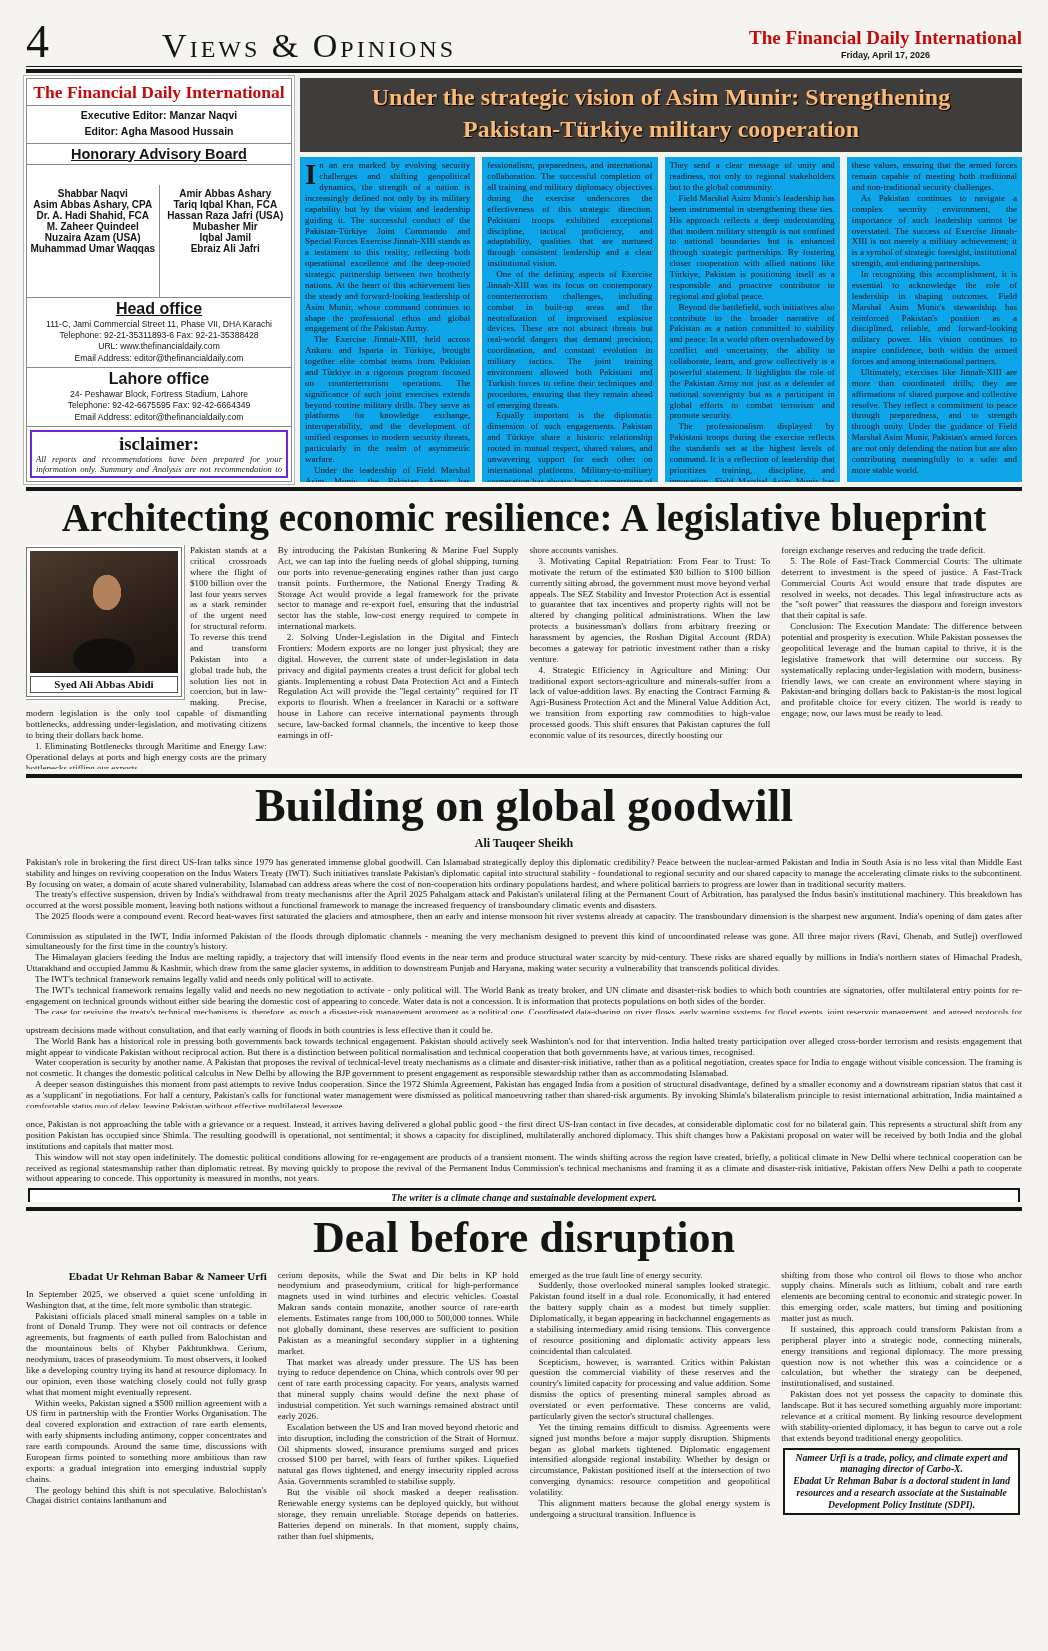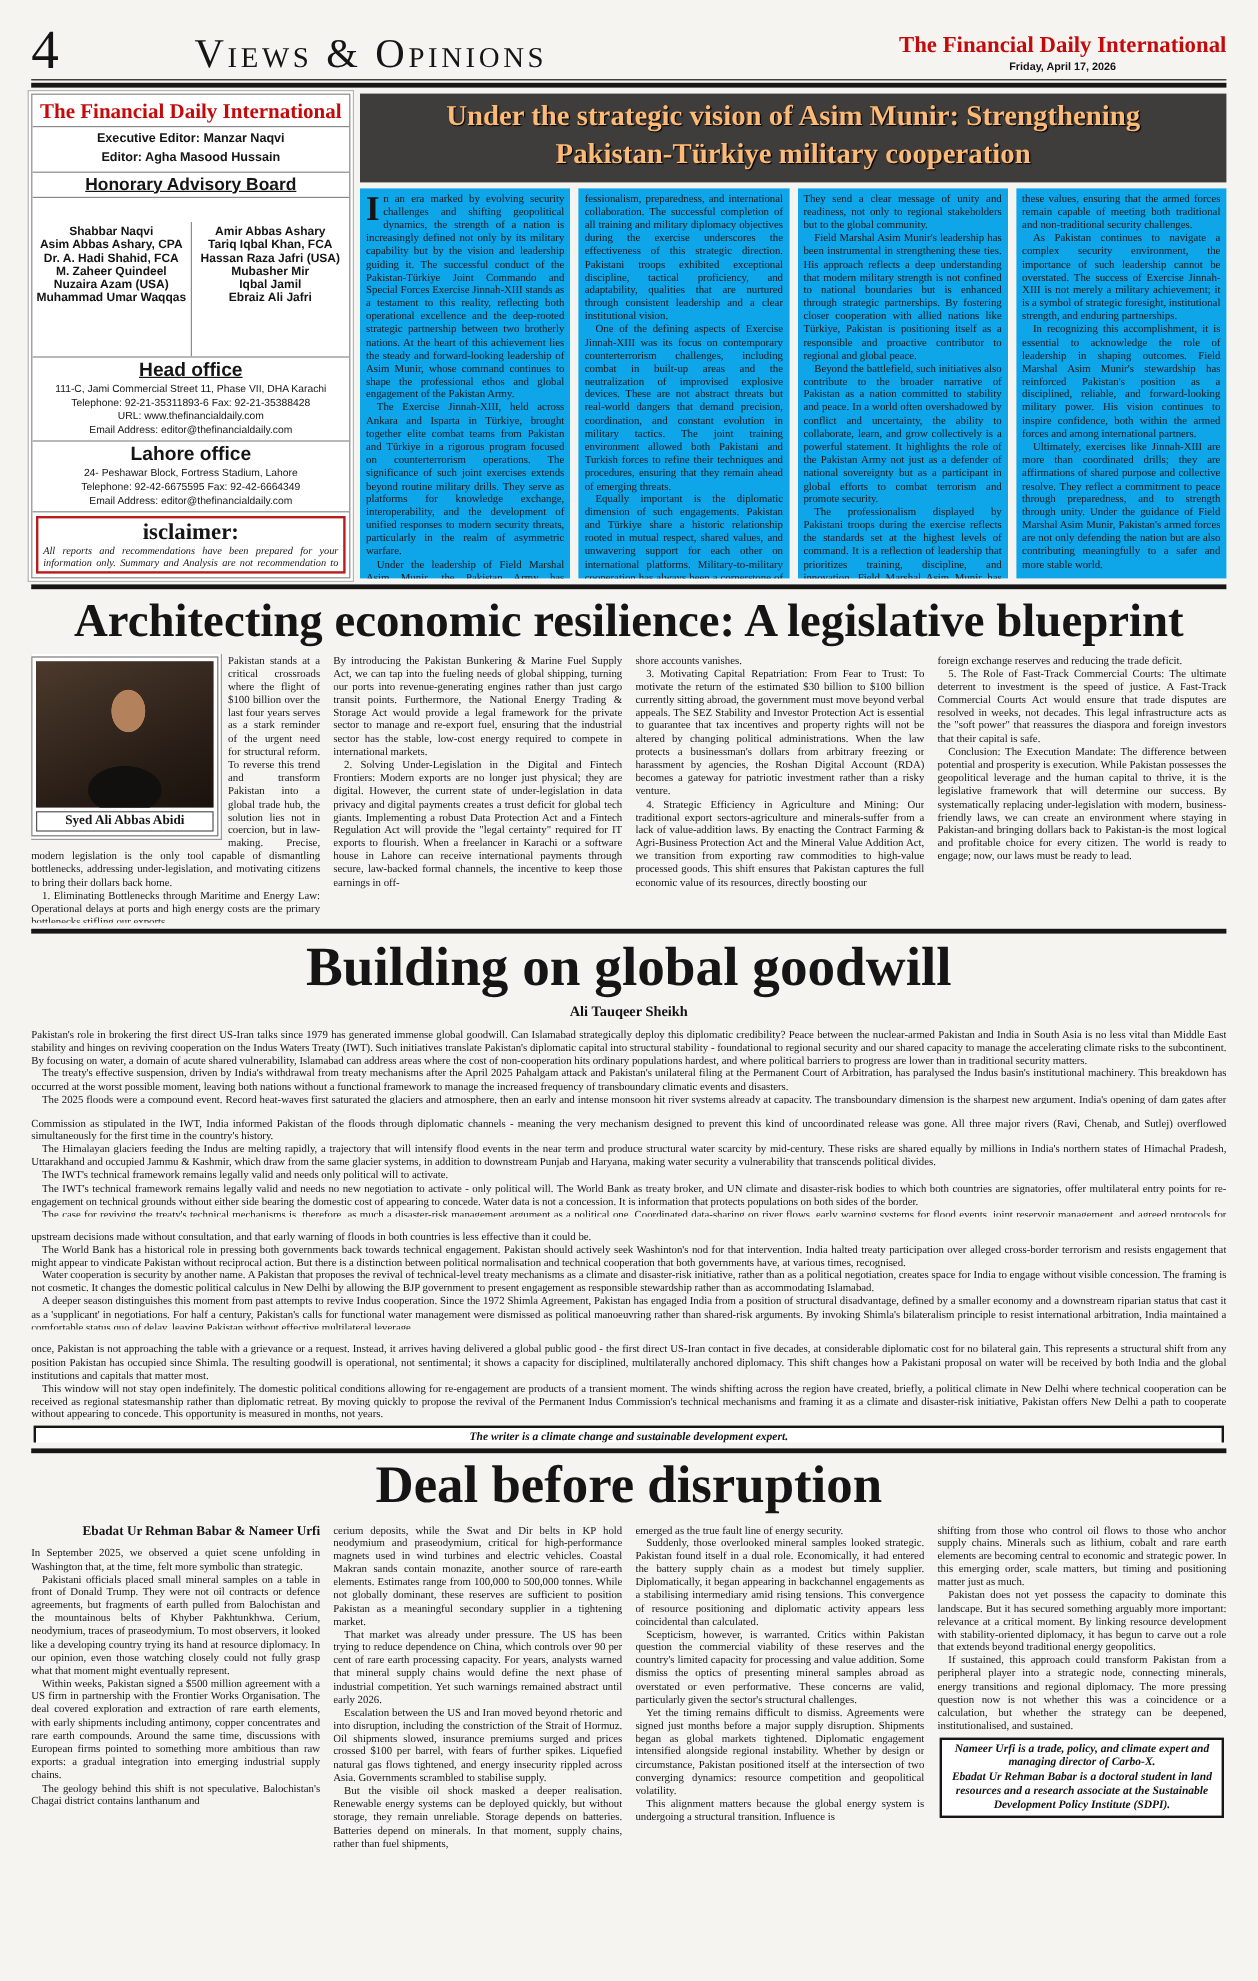--- a/index.html
+++ b/index.html
@@ -29,21 +29,21 @@
   .mh-editors{padding:2px 0 3px;font-weight:bold;font-size:10.5px;line-height:1.5;}
   .mh-advtitle{font-weight:bold;font-size:14.5px;text-decoration:underline;padding:2px 0;}
   .mh-board{display:flex;height:132px;border-bottom:1px solid #8a8a8a;}
   .board-col{flex:1;display:flex;flex-direction:column;justify-content:flex-start;padding:3px 1px;margin-top:20px;}
   .board-col:first-child{border-right:1px solid #8a8a8a;}
   .board-col p{margin:0;font-weight:bold;font-size:10px;text-align:center;}
   .mh-office{padding:1px 2px 3px;border-bottom:1px solid #8a8a8a;text-align:center;}
   .office-title{font-weight:bold;font-size:16px;text-decoration:underline;margin:1px 0;}
   .office-title.plain{text-decoration:none;}
   .mh-office p{margin:0;font-size:8.6px;line-height:1.32;}
-  .mh-disc{flex:1;margin:3px;border:2px solid #b91c1c;padding:2px 4px;font-family:"Liberation Serif",serif;overflow:hidden;}
+  .mh-disc{flex:1;margin:3px;border:2px solid #6d28d9;padding:2px 4px;font-family:"Liberation Serif",serif;overflow:hidden;}
   .disc-title{text-align:center;font-weight:bold;font-size:19px;line-height:1;margin-bottom:1px;}
   .disc-text{font-style:italic;font-size:8.6px;line-height:1.22;text-align:justify;}
   
   .mil{flex:1;display:flex;flex-direction:column;min-width:0;}
   .mil-head{background:#3f3d3c;color:#fdba74;text-align:center;font-weight:bold;
     font-size:24px;line-height:1.32;padding:4px 8px 7px;text-shadow:1px 1px 1px #000;}
   .mil-body{flex:1;display:flex;gap:7px;margin-top:5px;min-height:0;}
   .col{flex:1;min-width:0;overflow:hidden;font-size:9px;line-height:1.21;text-align:justify;}
   .mil-body .col{background:#0ea5e9;padding:3px 5px;}
   .col p{margin:0;text-indent:9px;}
@@ -272,22 +272,22 @@
       <div class="col">
           <p>emerged as the true fault line of energy security.</p>
           <p>Suddenly, those overlooked mineral samples looked strategic. Pakistan found itself in a dual role. Economically, it had entered the battery supply chain as a modest but timely supplier. Diplomatically, it began appearing in backchannel engagements as a stabilising intermediary amid rising tensions. This convergence of resource positioning and diplomatic activity appears less coincidental than calculated.</p>
           <p>Scepticism, however, is warranted. Critics within Pakistan question the commercial viability of these reserves and the country's limited capacity for processing and value addition. Some dismiss the optics of presenting mineral samples abroad as overstated or even performative. These concerns are valid, particularly given the sector's structural challenges.</p>
           <p>Yet the timing remains difficult to dismiss. Agreements were signed just months before a major supply disruption. Shipments began as global markets tightened. Diplomatic engagement intensified alongside regional instability. Whether by design or circumstance, Pakistan positioned itself at the intersection of two converging dynamics: resource competition and geopolitical volatility.</p>
           <p>This alignment matters because the global energy system is undergoing a structural transition. Influence is</p>
         </div>
       <div class="col">
         <div>
             <p>shifting from those who control oil flows to those who anchor supply chains. Minerals such as lithium, cobalt and rare earth elements are becoming central to economic and strategic power. In this emerging order, scale matters, but timing and positioning matter just as much.</p>
+            <p>If sustained, this approach could transform Pakistan from a peripheral player into a strategic node, connecting minerals, energy transitions and regional diplomacy. The more pressing question now is not whether this was a coincidence or a calculation, but whether the strategy can be deepened, institutionalised, and sustained.</p>
             <p>Pakistan does not yet possess the capacity to dominate this landscape. But it has secured something arguably more important: relevance at a critical moment. By linking resource development with stability-oriented diplomacy, it has begun to carve out a role that extends beyond traditional energy geopolitics.</p>
-            <p>If sustained, this approach could transform Pakistan from a peripheral player into a strategic node, connecting minerals, energy transitions and regional diplomacy. The more pressing question now is not whether this was a coincidence or a calculation, but whether the strategy can be deepened, institutionalised, and sustained.</p>
           </div>
         <div class="bio-box">
             <p>Nameer Urfi is a trade, policy, and climate expert and managing director of Carbo-X.</p>
             <p>Ebadat Ur Rehman Babar is a doctoral student in land resources and a research associate at the Sustainable Development Policy Institute (SDPI).</p>
           </div>
       </div>
     </div>
   </section>
 
 </div>

